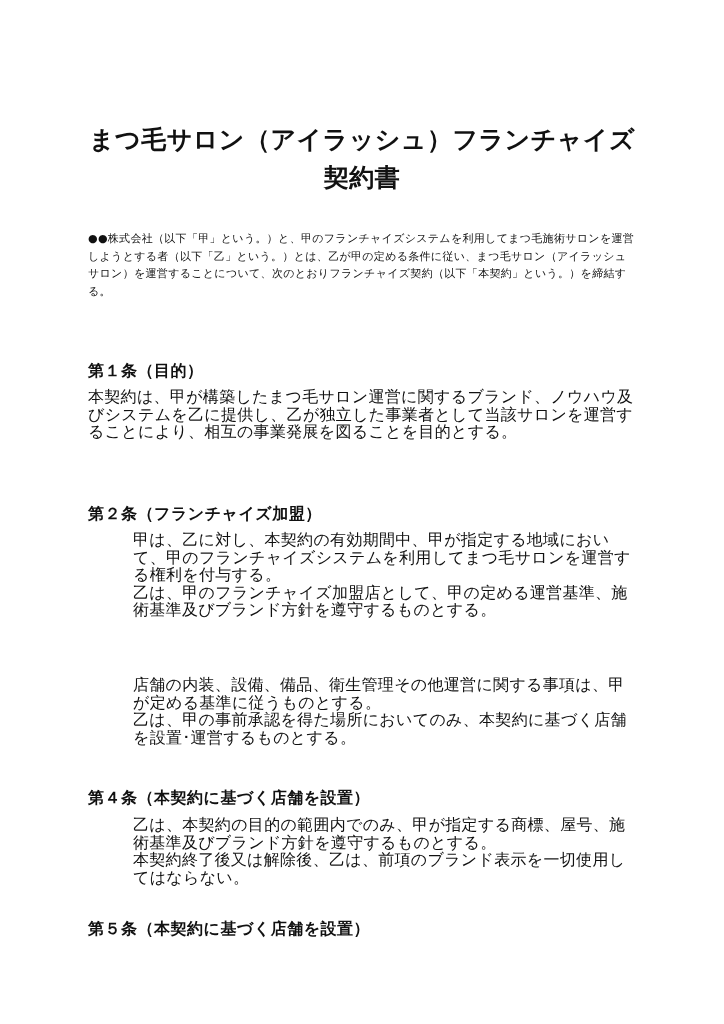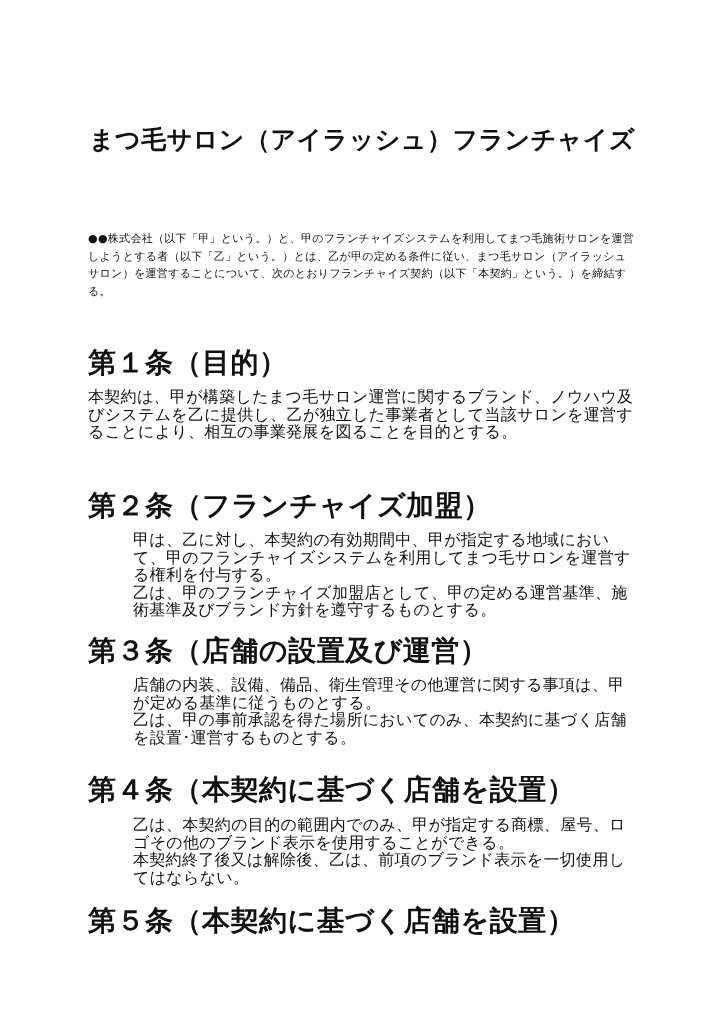--- a/index.html
+++ b/index.html
@@ -11,59 +11,59 @@
   .title {
     position: absolute; left: 60px; width: 604px; top: 118px;
     text-align: center; font-size: 25px; font-weight: bold; line-height: 38px;
     letter-spacing: 0.5px;
   }
   .intro {
     position: absolute; left: 88px; width: 548px; top: 227px;
     font-size: 11px; line-height: 17.5px; letter-spacing: 0.3px;
   }
   .article-heading {
-    position: absolute; left: 88px; font-size: 28px; font-weight: bold;
-    line-height: 26px; letter-spacing: 0.5px; white-space: nowrap;
+    position: absolute; left: 88px; font-size: 16px; font-weight: bold;
+    line-height: 26px; letter-spacing: 0.5px; white-space: nowrap; margin-top: 8px;
   }
   .article-body {
     position: absolute; font-size: 16px; line-height: 17.5px; letter-spacing: 0.3px;
   }
   .body-flush { left: 88px; width: 548px; }
   .body-indent { left: 133px; width: 505px; }
   .para { display: block; }
 </style>
 </head>
 <body>
 
 <div class="page">
 
   <div class="title">
     <div>まつ毛サロン（アイラッシュ）フランチャイズ</div>
+    <div>契約書</div>
   </div>
 
   <div class="intro">●●株式会社（以下「甲」という。）と、甲のフランチャイズシステムを利用してまつ毛施術サロンを運営しようとする者（以下「乙」という。）とは、乙が甲の定める条件に従い、まつ毛サロン（アイラッシュサロン）を運営することについて、次のとおりフランチャイズ契約（以下「本契約」という。）を締結する。</div>
 
   <div class="article-heading" style="top:347px;">第１条（目的）</div>
   <div class="article-body body-flush" style="top:385px;">
     <span class="para">本契約は、甲が構築したまつ毛サロン運営に関するブランド、ノウハウ及びシステムを乙に提供し、乙が独立した事業者として当該サロンを運営することにより、相互の事業発展を図ることを目的とする。</span>
   </div>
 
   <div class="article-heading" style="top:490px;">第２条（フランチャイズ加盟）</div>
   <div class="article-body body-indent" style="top:528px;">
     <span class="para">甲は、乙に対し、本契約の有効期間中、甲が指定する地域において、甲のフランチャイズシステムを利用してまつ毛サロンを運営する権利を付与する。</span>
     <span class="para">乙は、甲のフランチャイズ加盟店として、甲の定める運営基準、施術基準及びブランド方針を遵守するものとする。</span>
   </div>
 
-  <div class="article-heading" style="top:635px;">第３条（店舗の設置及び運営）</div>
   <div class="article-body body-indent" style="top:673px;">
     <span class="para">店舗の内装、設備、備品、衛生管理その他運営に関する事項は、甲が定める基準に従うものとする。</span>
     <span class="para">乙は、甲の事前承認を得た場所においてのみ、本契約に基づく店舗を設置･運営するものとする。</span>
   </div>
 
   <div class="article-heading" style="top:774px;">第４条（本契約に基づく店舗を設置）</div>
   <div class="article-body body-indent" style="top:813px;">
-    <span class="para">乙は、本契約の目的の範囲内でのみ、甲が指定する商標、屋号、ロゴその他のブランド表示を使用することができる。</span>
+    <span class="para">乙は、本契約の目的の範囲内でのみ、甲が指定する商標、屋号、施術基準及びブランド方針を遵守するものとする。</span>
     <span class="para">本契約終了後又は解除後、乙は、前項のブランド表示を一切使用してはならない。</span>
   </div>
 
   <div class="article-heading" style="top:905px;">第５条（本契約に基づく店舗を設置）</div>
 
 </div>
 
 </body></html>

